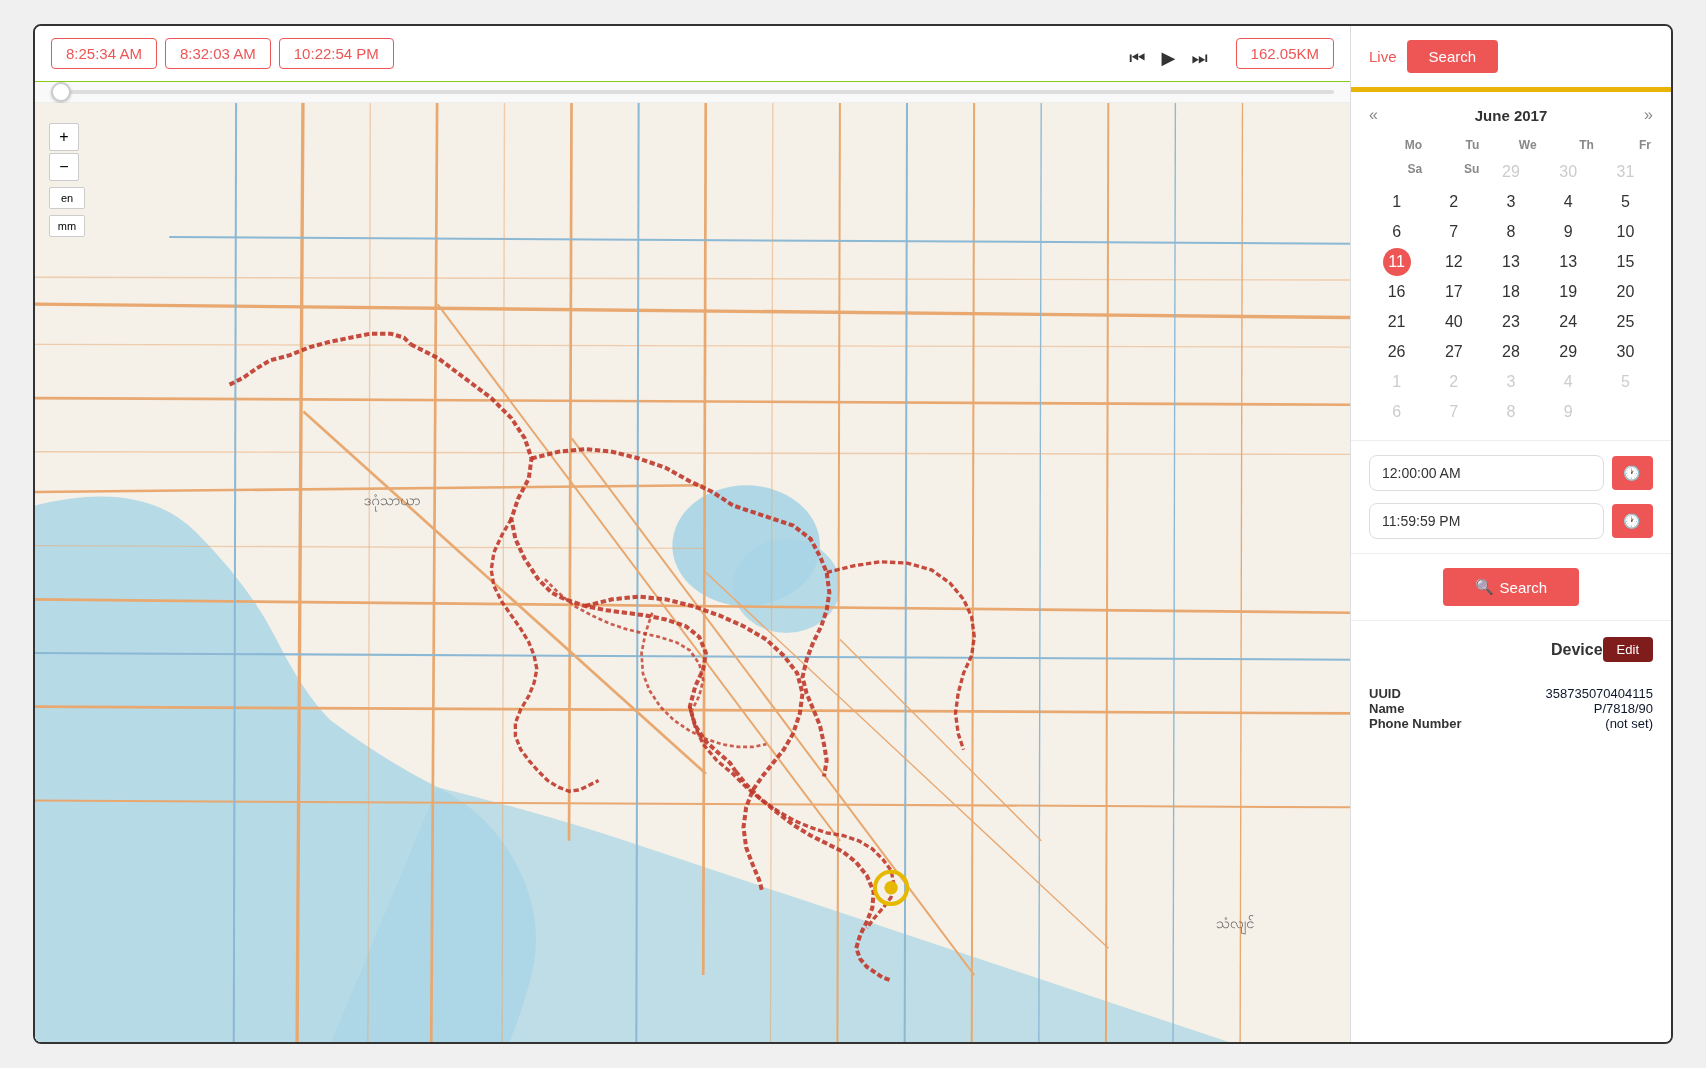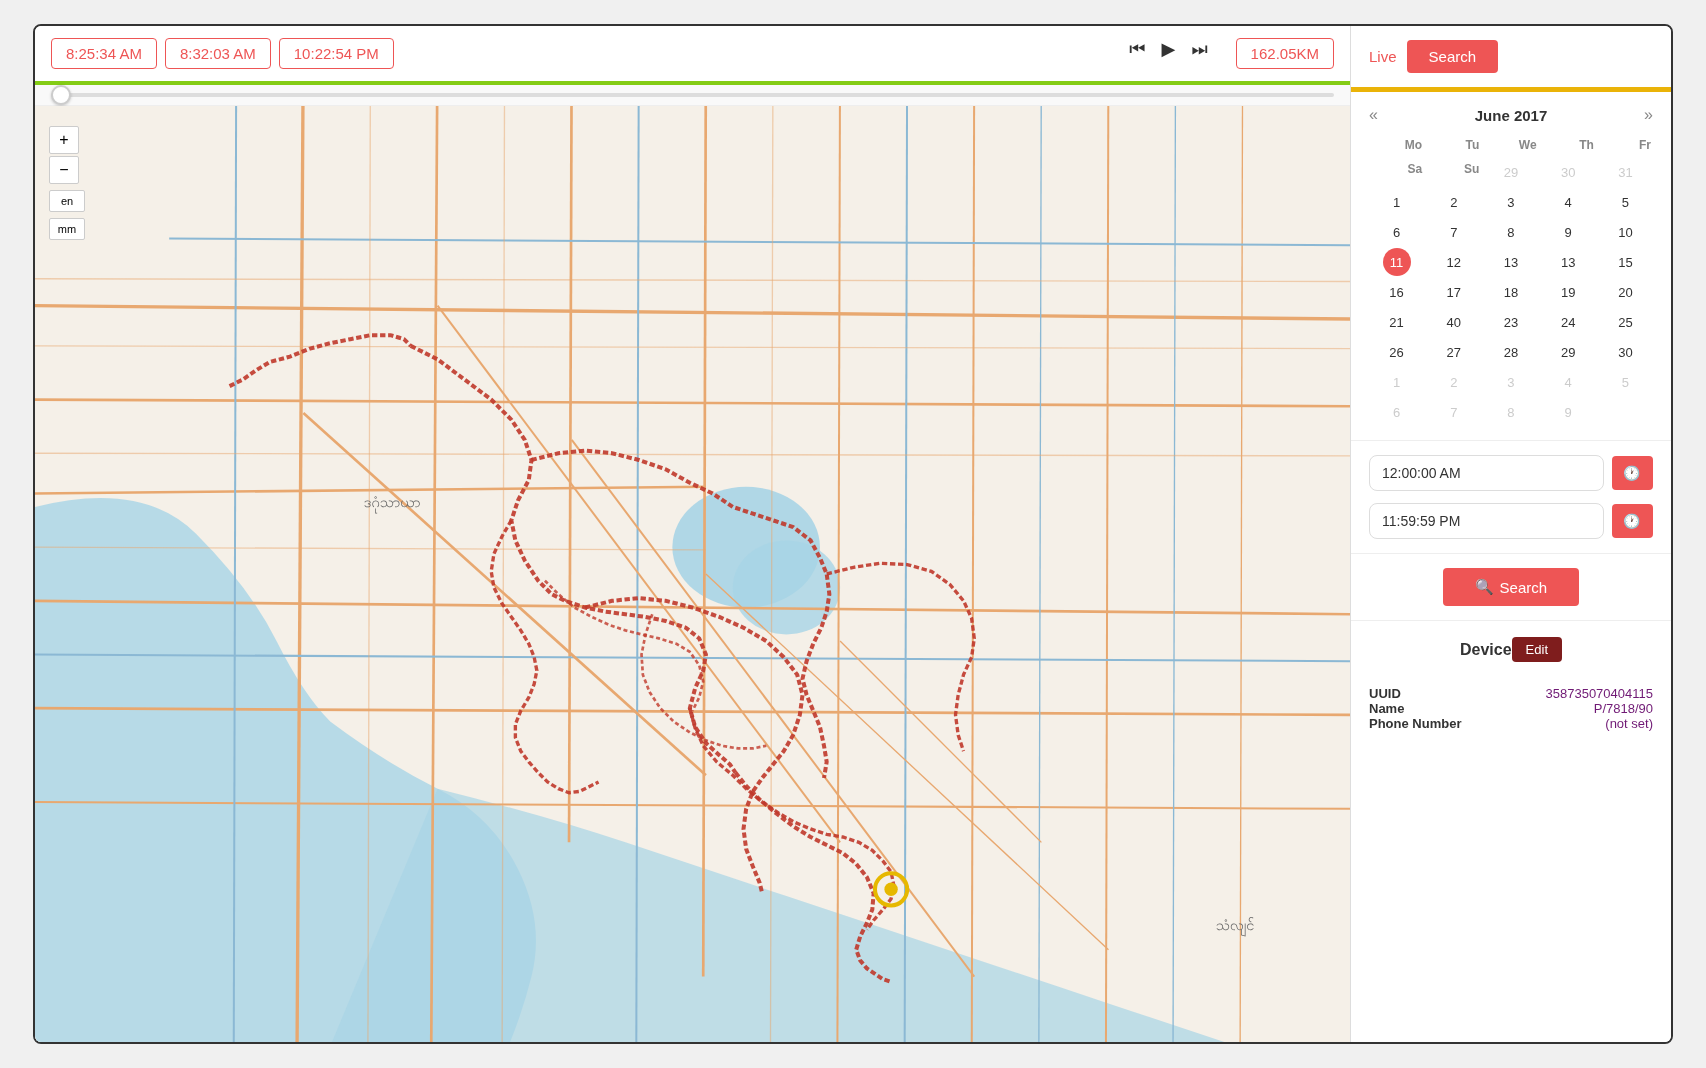--- a/index.html
+++ b/index.html
@@ -1,19 +1,19 @@
 <!DOCTYPE html>
 <html><head>
   <meta charset="utf-8">
   <style>
     * { box-sizing: border-box; margin: 0; padding: 0; }
     body { font-family: Arial, sans-serif; background: #f0f0f0; display: flex; justify-content: center; align-items: center; min-height: 100vh; }
     .app-container { width: 1640px; height: 1020px; background: white; border: 2px solid #333; border-radius: 8px; display: flex; flex-direction: row; overflow: hidden; }
     .left-panel { flex: 1; display: flex; flex-direction: column; border-right: 1px solid #ddd; }
-    .top-bar { display: flex; align-items: flex-start; padding: 12px 16px; gap: 8px; background: white; border-bottom: 4px solid #84cc16; }
+    .top-bar { display: flex; align-items: flex-end; padding: 12px 16px; gap: 8px; background: white; border-bottom: 1px solid #84cc16; }
     .time-badge { border: 1.5px solid #e55; color: #e55; padding: 6px 14px; border-radius: 4px; font-size: 15px; font-weight: 500; }
     .controls { margin-left: auto; display: flex; align-items: center; gap: 16px; }
     .ctrl-btn { background: none; border: none; cursor: pointer; font-size: 18px; color: #333; }
     .distance-badge { border: 1.5px solid #e55; color: #e55; padding: 6px 14px; border-radius: 4px; font-size: 15px; font-weight: 500; margin-left: 20px; }
     .slider-bar { padding: 8px 16px; background: #f9f9f9; border-bottom: 1px solid #eee; display: flex; align-items: center; }
     .slider-track { width: 100%; height: 4px; background: #ddd; border-radius: 2px; position: relative; }
     .slider-thumb { width: 20px; height: 20px; background: white; border: 2px solid #ccc; border-radius: 50%; position: absolute; left: 0; top: -8px; cursor: pointer; box-shadow: 0 1px 3px rgba(0,0,0,0.2); }
     .map-area { flex: 1; position: relative; background: #f5f0e8; overflow: hidden; }
     .map-controls { position: absolute; top: 20px; left: 14px; z-index: 10; display: flex; flex-direction: column; gap: 2px; }
     .map-btn { width: 30px; height: 28px; background: white; border: 1px solid #ccc; cursor: pointer; font-size: 16px; display: flex; align-items: center; justify-content: center; border-radius: 2px; }
@@ -22,37 +22,37 @@
     .right-panel { width: 320px; background: white; display: flex; flex-direction: column; padding: 0; }
     .header-tabs { display: flex; align-items: center; padding: 14px 18px; gap: 10px; border-bottom: 5px solid #eab308; }
     .live-label { color: #e55; font-size: 15px; cursor: pointer; font-weight: 500; }
     .search-btn-header { background: #e55; color: white; border: none; padding: 8px 22px; border-radius: 4px; font-size: 15px; cursor: pointer; font-weight: 500; }
     .calendar-section { padding: 14px 18px; border-bottom: 1px solid #eee; }
     .cal-header { display: flex; align-items: center; justify-content: space-between; margin-bottom: 10px; }
     .cal-nav { background: none; border: none; cursor: pointer; color: #888; font-size: 16px; }
     .cal-title { font-size: 15px; font-weight: 600; color: #333; }
     .cal-grid { display: grid; grid-template-columns: repeat(5, 1fr); gap: 2px; text-align: right; }
     .cal-day-header { font-size: 12px; color: #888; padding: 4px 2px; font-weight: 600; }
-    .cal-day { font-size: 13px; color: #333; padding: 5px 2px; cursor: pointer; border-radius: 50%; width: 28px; height: 28px; display: flex; align-items: center; justify-content: center; margin: auto; }
+    .cal-day { font-size: 16px; color: #333; padding: 5px 2px; cursor: pointer; border-radius: 50%; width: 28px; height: 28px; display: flex; align-items: center; justify-content: center; margin: auto; }
     .cal-day.other-month { color: #ccc; }
     .cal-day.today { background: #e55; color: white; border-radius: 50%; }
     .time-section { padding: 14px 18px; border-bottom: 1px solid #eee; display: flex; flex-direction: column; gap: 12px; }
     .time-input-row { display: flex; align-items: center; gap: 8px; }
     .time-input { flex: 1; border: 1px solid #ddd; border-radius: 8px; padding: 9px 12px; font-size: 14px; color: #333; }
     .time-icon-btn { background: #e55; border: none; padding: 9px 12px; border-radius: 4px; cursor: pointer; color: white; font-size: 14px; }
     .search-section { padding: 14px 18px; border-bottom: 1px solid #eee; display: flex; justify-content: center; }
     .search-btn { background: #e55; color: white; border: none; padding: 10px 32px; border-radius: 4px; font-size: 15px; cursor: pointer; display: flex; align-items: center; gap: 6px; }
     .device-section { padding: 16px 18px; flex: 1; }
-    .device-header { display: flex; justify-content: center; align-items: center; margin-bottom: 16px; }
+    .device-header { display: flex; justify-content: flex-end; align-items: center; margin-bottom: 16px; }
     .device-title { font-size: 16px; font-weight: 600; color: #333; }
     .edit-btn { background: #7f1d1d; color: white; border: none; padding: 5px 14px; border-radius: 4px; font-size: 13px; cursor: pointer; }
     .device-info { display: flex; flex-direction: column; padding-top: 8px; }
     .device-row { display: flex; justify-content: space-between; align-items: center; }
     .device-label { font-size: 13px; font-weight: 600; color: #333; }
-    .device-value { font-size: 13px; color: #701a75; }
+    .device-value { font-size: 13px; color: #0f172a; }
   </style>
 </head>
 <body>
 
 <div class="app-container">
 
   <div class="left-panel">
 
     <div class="top-bar">
       <span class="time-badge">8:25:34 AM</span>

